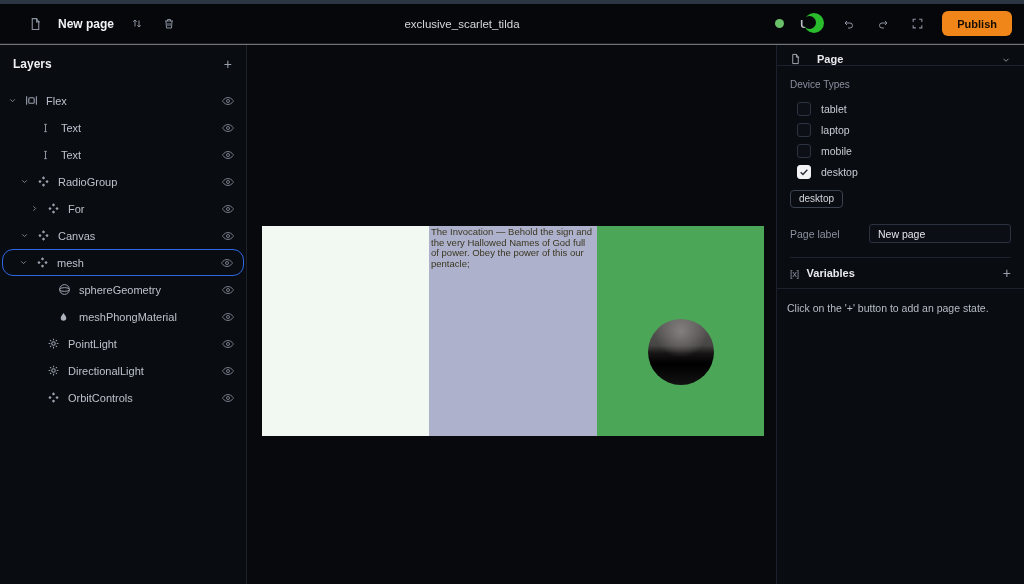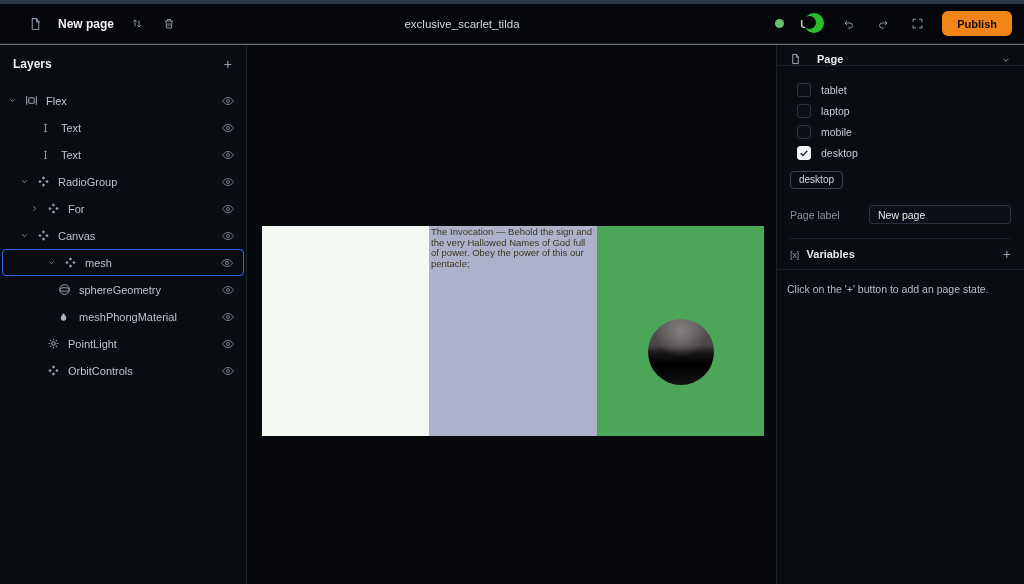--- a/index.html
+++ b/index.html
@@ -68,21 +68,21 @@
   .trow .chev { width:17px; display:inline-flex; color:#7e8591; }
   .trow .ticon { width:19px; display:inline-flex; color:#9aa1ad; }
   .trow .lbl { flex:1; margin-left:2px; white-space:nowrap; }
   .trow .eye { margin-left:auto; display:inline-flex; opacity:.85; cursor:pointer; }
   .pl12{padding-left:8px} .pl20{padding-left:20px} .pl30{padding-left:30px}
   .pl40{padding-left:40px} .pl47{padding-left:47px} .pl58{padding-left:58px}
   .trow.selected {
     border:1px solid #2e67e5; border-radius:4px;
     margin-left:2px; margin-right:2px; padding-right:10px;
   }
-  .trow.selected.pl30 { padding-left:44px; }
+  .trow.selected.pl30 { padding-left:16px;border-radius:11px; }
 
   
   .canvas-area { position:absolute; top:45px; left:247px; right:248px; bottom:0; background:#07090d; }
   .artboard {
     position:absolute; left:15px; top:141px; width:502px; height:250px;
     display:flex; overflow:hidden;
   }
   .col { flex:1; position:relative;margin-top:40px; }
   .col1 { background:#f2f9f3; }
   .col2 { background:#adb1cb; }
@@ -372,20 +372,35 @@
           </span>
         <span class="lbl">PointLight</span>
         <span class="eye">
             <svg width="12" height="12" viewBox="0 0 24 24" fill="none" stroke="#8b919e" stroke-width="2">
               <path d="M1 12s4-7 11-7 11 7 11 7-4 7-11 7S1 12 1 12z"></path>
               <circle cx="12" cy="12" r="3"></circle>
             </svg>
           </span>
       </div>
 
+      <div class="trow pl47">
+        <span class="ticon">
+            <svg width="13" height="13" viewBox="0 0 24 24" fill="none" stroke="currentColor" stroke-width="2">
+              <circle cx="12" cy="12" r="3.2"></circle>
+              <path d="M12 3v3M12 18v3M3 12h3M18 12h3M5.6 5.6l2.1 2.1M16.3 16.3l2.1 2.1M18.4 5.6l-2.1 2.1M7.7 16.3l-2.1 2.1"></path>
+            </svg>
+          </span>
+        <span class="lbl">DirectionalLight</span>
+        <span class="eye">
+            <svg width="12" height="12" viewBox="0 0 24 24" fill="none" stroke="#8b919e" stroke-width="2">
+              <path d="M1 12s4-7 11-7 11 7 11 7-4 7-11 7S1 12 1 12z"></path>
+              <circle cx="12" cy="12" r="3"></circle>
+            </svg>
+          </span>
+      </div>
 
       <div class="trow pl47">
         <span class="ticon">
             <svg width="13" height="13" viewBox="0 0 24 24" fill="currentColor">
               <path d="M12 2.5 15 5.5 12 8.5 9 5.5zM5.5 9 8.5 12 5.5 15 2.5 12zM18.5 9 21.5 12 18.5 15 15.5 12zM12 15.5 15 18.5 12 21.5 9 18.5z"></path>
             </svg>
           </span>
         <span class="lbl">OrbitControls</span>
         <span class="eye">
             <svg width="12" height="12" viewBox="0 0 24 24" fill="none" stroke="#8b919e" stroke-width="2">
@@ -419,20 +434,21 @@
       </span>
       <span class="rp-title">Page</span>
       <span>
         <svg width="10" height="10" viewBox="0 0 24 24" fill="none" stroke="#8b919e" stroke-width="2.4">
             <polyline points="6 9 12 15 18 9"></polyline>
           </svg>
       </span>
     </div>
 
     <div class="rp-body">
+      <div class="section-label">Device Types</div>
 
       <div class="cb-row">
         <span class="cb"></span>
         <span class="cb-label">tablet</span>
       </div>
       <div class="cb-row">
         <span class="cb"></span>
         <span class="cb-label">laptop</span>
       </div>
       <div class="cb-row">

